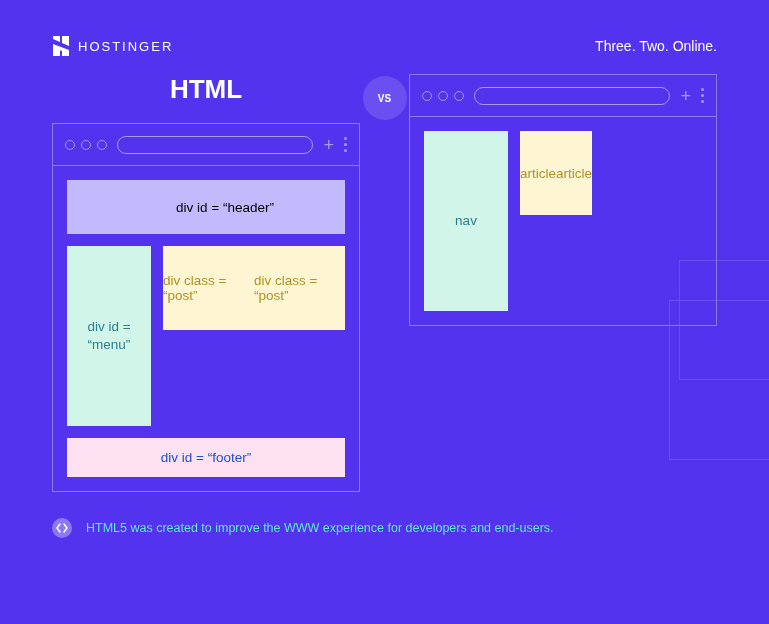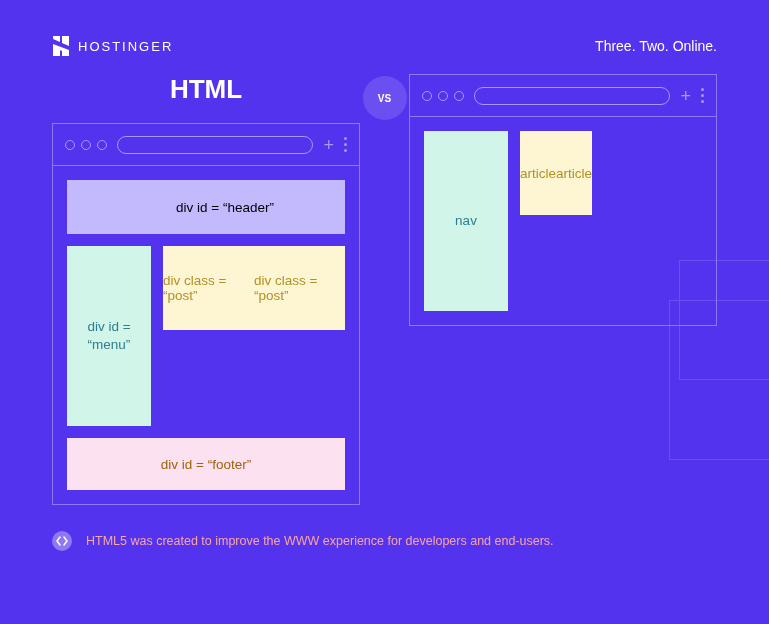--- a/index.html
+++ b/index.html
@@ -134,22 +134,22 @@
     text-align: center;
     line-height: 1.3;
   }
   .box-post {
     background: #FEF6D3;
     color: #B09126;
     height: 84px;
   }
   .box-footer {
     background: #FCE1F0;
-    color: #a16207;
-    height: 52px;
+    color: #1d4ed8;
+    height: 39px;
   }
   .mid-row {
     display: flex;
     gap: 12px;
   }
   .posts-col {
     flex: 1;
     display: flex;
     flex-direction: row;
   }
@@ -163,21 +163,21 @@
   .code-icon {
     width: 20px; height: 20px;
     border-radius: 50%;
     background: #8E78F5;
     display: flex;
     align-items: center;
     justify-content: center;
   }
   .footer-note-text {
     font-size: 12.5px;
-    color: #fca5a5;
+    color: #5eead4;
   }
   .deco {
     position: absolute;
     border: 1px solid #6B4FF0;
     pointer-events: none;
   }
   .deco1 { width: 120px; height: 120px; right: -30px; top: 260px; transform: rotate(0deg); }
   .deco2 { width: 160px; height: 160px; right: -60px; top: 300px; }
 </style>
 </head>

